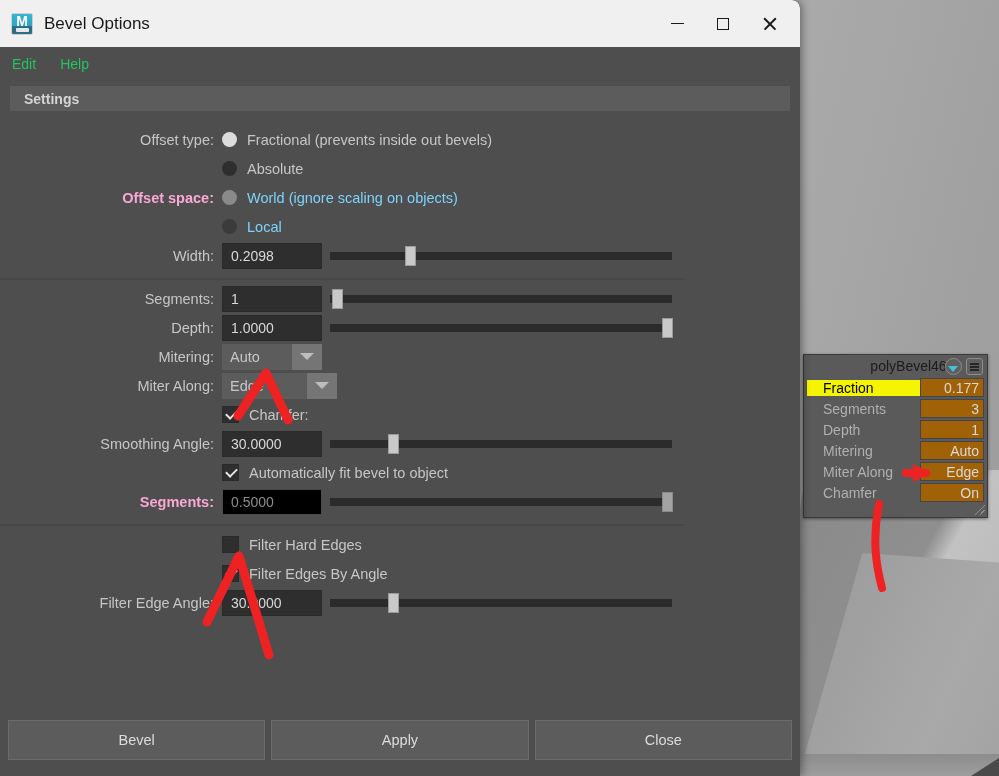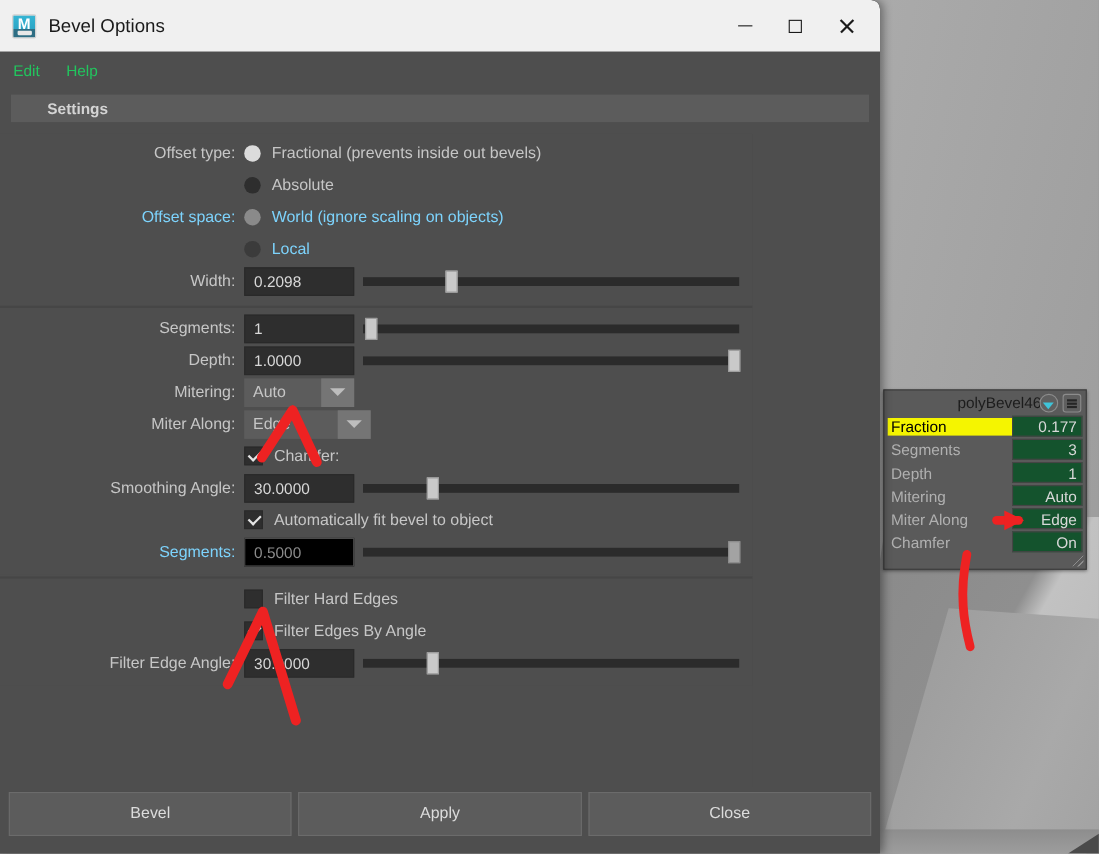--- a/index.html
+++ b/index.html
@@ -73,27 +73,27 @@
     box-shadow: 0 3px 0 #262626, 0 6px 0 #262626;
   }
   .cb-ico.refresh::after {
     content: ""; position: absolute; left: 2px; top: 7px;
     border-left: 5px solid transparent; border-right: 5px solid transparent;
     border-top: 6px solid #3fc3d8;
   }
   #cb-rows { padding: 0 3px 3px 3px; }
   .cb-row { display: flex; align-items: center; height: 21px; }
   .cb-attr {
-    flex: 1; padding-left: 3px; color: #b0b0b0;
+    flex: 1; padding-left: 16px; color: #b0b0b0;
     white-space: nowrap; overflow: hidden; font-size: 14px;
   }
   .cb-attr.sel { background: #f5f500; color: #000; font-weight: normal; }
   .cb-val {
     width: 64px; text-align: right; padding-right: 4px;
-    background: #14532d; color: #d8d8d8; font-size: 14px;
+    background: #a16207; color: #d8d8d8; font-size: 14px;
     height: 19px; line-height: 19px;
     border: 1px solid #454545;
   }
   #cb-grip {
     position: absolute; right: 2px; bottom: 2px;
     width: 10px; height: 10px;
     background:
       linear-gradient(135deg, transparent 46%, #8d8d8d 46%, #8d8d8d 54%, transparent 54%),
       linear-gradient(135deg, transparent 70%, #8d8d8d 70%, #8d8d8d 78%, transparent 78%);
   }
@@ -148,39 +148,39 @@
     display: flex; align-items: center; padding-left: 12px; gap: 24px;
   }
   .menu-item { color: #22c55e; font-size: 14px; }
 
   #settings-tab {
     margin: 6px 10px 0 10px; height: 25px;
     background: #5c5c5c;
     display: flex; align-items: center; padding-left: 14px;
   }
   #settings-tab span {
-    color: #d4d4d4; font-size: 14px; font-weight: bold; margin-left: 19px;
+    color: #d4d4d4; font-size: 14px; font-weight: bold;
   }
 
   #form-area {
     position: absolute; left: 0; top: 121px; width: 684px; height: 594px;
     background: #4e4e4e; overflow: hidden;
   }
   .group { background: #4e4e4e; padding: 4px 0 6px 0; }
   .group + .group { border-top: 2px solid #464646; margin-top: 2px; }
 
   .row {
     display: flex; align-items: center; height: 29px;
     padding-right: 12px;
   }
   .lbl {
     width: 222px; text-align: right; padding-right: 8px;
     color: #c6c6c6; font-size: 14.5px; white-space: nowrap;
   }
-  .lbl.dim { color: #7dd3fc; }
+  .lbl.dim { color: #f9a8d4; font-weight: bold; }
 
   .radio {
     width: 15px; height: 15px; border-radius: 50%;
     background: #2e2e2e; flex: none; margin-right: 10px;
   }
   .radio.on { background: #dcdcdc; }
   .radio.dim-on { background: #8a8a8a; }
   .radio.dim-off { background: #3b3b3b; }
   .rtext { color: #c6c6c6; font-size: 14.5px; }
   .rtext.dim { color: #7dd3fc; text-align: right; }

